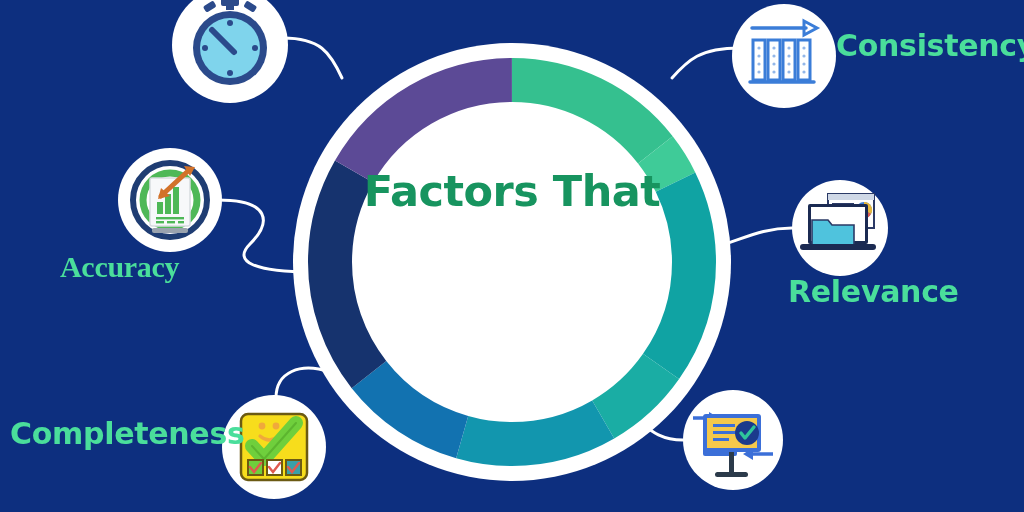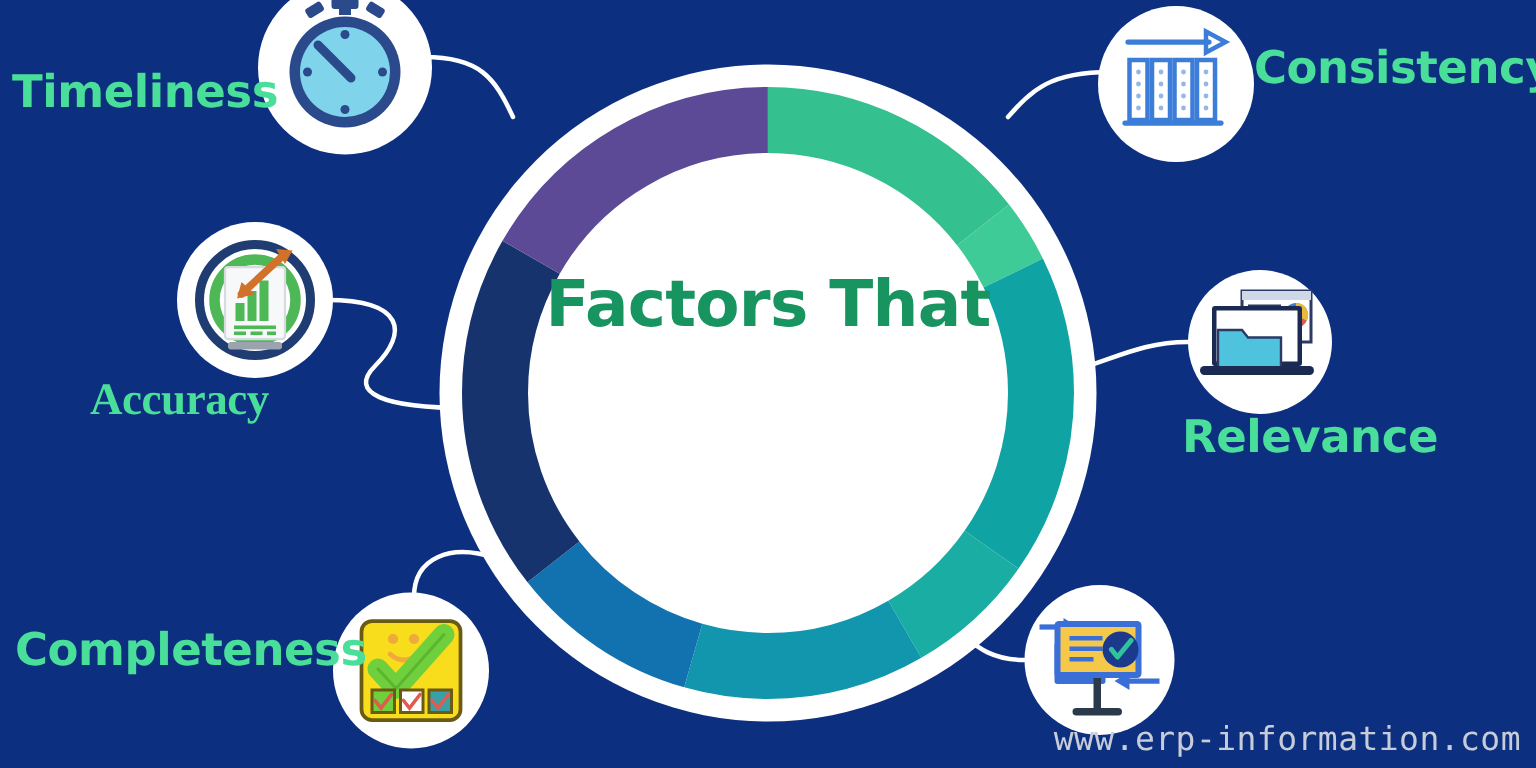--- a/index.html
+++ b/index.html
@@ -28,21 +28,21 @@
     width:360px;
     z-index:4;
     text-align:center;
     color:#17945f;
     font-family:"DejaVu Sans", sans-serif;
     font-weight:bold;
     font-size:43px;
     line-height:1.45;
     letter-spacing:-0.5px;
   }
-  .center-title .ln { display:block; white-space:nowrap;margin-top:12px; }
+  .center-title .ln { display:block; white-space:nowrap; }
 
   
   .spoke-label {
     position:absolute;
     z-index:5;
     color:#4ade9b;
     font-family:"DejaVu Sans", sans-serif;
     font-weight:bold;
     font-size:30px;
     letter-spacing:-0.3px;
@@ -249,21 +249,19 @@
         </g>
       </g>
 
     </g>
   </svg>
 
   <div class="center-title">
     <span class="ln">Factors That</span>
   </div>
 
-  <div class="spoke-label" id="lbl-timeliness">Timeliness</div>
   <div class="spoke-label" id="lbl-consistency">Consistency</div>
   <div class="spoke-label" id="lbl-accuracy">Accuracy</div>
   <div class="spoke-label" id="lbl-relevance">Relevance</div>
   <div class="spoke-label" id="lbl-completeness">Completeness</div>
 
-  <div id="watermark">www.erp-information.com</div>
 
 </div>
 
 </body></html>

